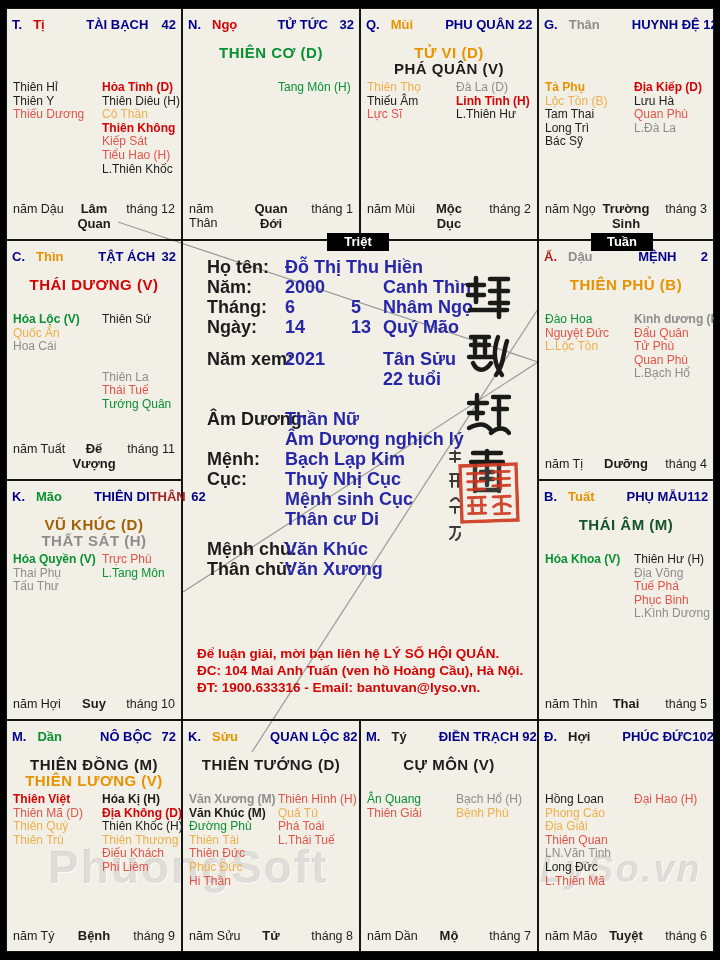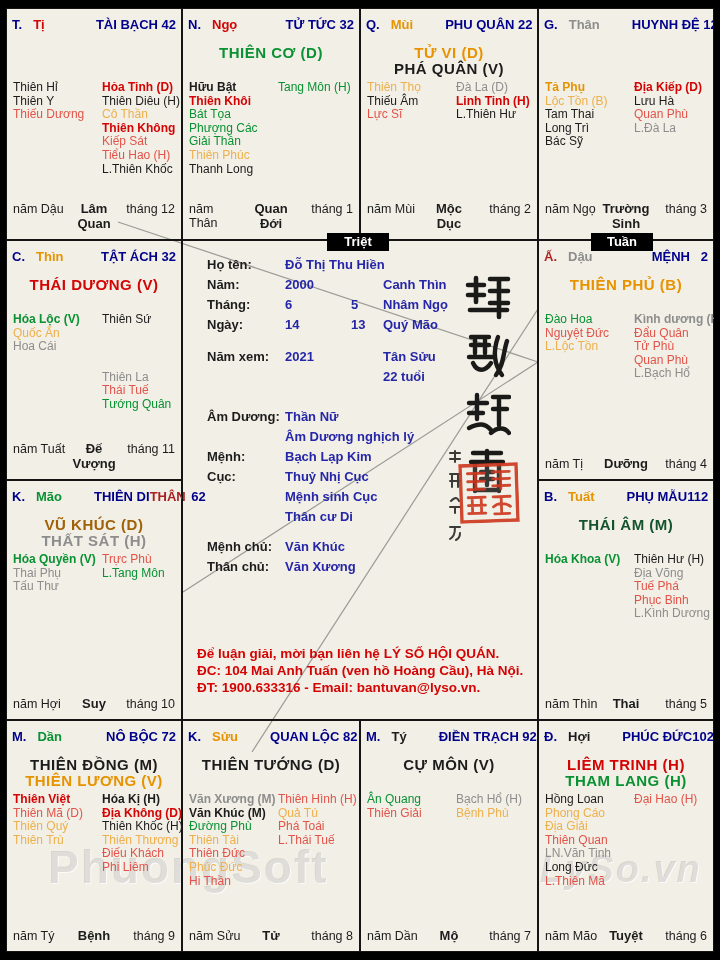--- a/index.html
+++ b/index.html
@@ -13,39 +13,39 @@
   .wm-left { left:42px; top:832px; font-size:46px; }
   .wm-right { left:534px; top:840px; font-size:38px; font-style:italic; }
 
   .aspect-lines { position:absolute; left:0; top:0; z-index:2; }
 
   .cell { position:absolute; border:1px solid #141414; z-index:3; }
   .cell-head { position:absolute; left:5px; right:5px; top:8px; display:flex; align-items:baseline;
                font-size:13px; font-weight:bold; white-space:nowrap; }
   .stem { color:#00008c; }
   .branch { margin-left:11px; }
-  .pname { flex:1; text-align:right; color:#00008c;padding-left:32px; }
+  .pname { flex:1; text-align:center; color:#00008c;padding-left:32px; }
   .pbody { color:#a82222; margin-right:2px; }
   .pnum { color:#00008c; min-width:18px; text-align:right; }
   .mains { position:absolute; left:2px; right:2px; top:36px; text-align:center; }
   .main-star { font-size:15px; font-weight:bold; line-height:16px; letter-spacing:0.5px; }
   .scol { position:absolute; top:72px; font-size:12px; line-height:13.6px; white-space:nowrap; }
   .scol-l { left:6px; }
   .scol-r { left:95px; }
   .star.b { font-weight:bold; }
   .cell-foot { position:absolute; left:6px; right:6px; bottom:8px; display:flex; align-items:baseline;
                font-size:12.5px; color:#1c1c1c; }
   .fy { width:34%; }
   .fp { flex:1; text-align:center; font-weight:bold; font-size:13px; }
   .fm { width:34%; text-align:right; }
 
   .center-box { position:absolute; left:176px; top:232px; width:356px; height:480px;
                 border:1px solid #141414; z-index:3; }
   .crows { position:absolute; left:0; top:16px; right:0; }
-  .crow { position:relative; height:20px; font-size:13px; font-weight:bold; white-space:nowrap; }
+  .crow { position:relative; height:20px; font-size:18px; font-weight:bold; white-space:nowrap; }
   .crow.g12 { margin-top:12px; } .crow.g20 { margin-top:20px; } .crow.g10 { margin-top:10px; }
   .clabel { position:absolute; left:24px; color:#1c1c1c; }
   .cval { position:absolute; left:102px; color:#2626a8; }
   .cval2 { position:absolute; left:168px; color:#2626a8; }
   .cright { position:absolute; left:200px; color:#2626a8; }
   .ad { position:absolute; left:14px; top:404px; width:336px; color:#d40404; font-weight:bold;
         font-size:13.5px; line-height:17px; white-space:nowrap; }
 
   .badge { position:absolute; z-index:6; width:62px; height:18px; background:#000; color:#fff;
            font-size:13px; font-weight:bold; text-align:center; line-height:18px; }
@@ -102,29 +102,20 @@
     <div class="cell-head">
       <span class="stem" style="color: rgb(0, 0, 140);">N.</span>
       <span class="branch" style="color: rgb(212, 4, 4);">Ngọ</span>
       <span class="pname">TỬ TỨC</span>
 
       <span class="pnum">32</span>
     </div>
     <div class="mains">
             <div class="main-star" style="color: rgb(10, 145, 51);">THIÊN CƠ (D)</div>
           </div>
-    <div class="scol scol-l">
-            <div class="star b" style="color: rgb(28, 28, 28);">Hữu Bật</div>
-            <div class="star b" style="color: rgb(212, 4, 4);">Thiên Khôi</div>
-            <div class="star" style="color: rgb(10, 145, 51);">Bát Tọa</div>
-            <div class="star" style="color: rgb(10, 145, 51);">Phượng Các</div>
-            <div class="star" style="color: rgb(10, 145, 51);">Giải Thần</div>
-            <div class="star" style="color: rgb(238, 176, 76);">Thiên Phúc</div>
-            <div class="star" style="color: rgb(28, 28, 28);">Thanh Long</div>
-          </div>
     <div class="scol scol-r">
             <div class="star" style="color: rgb(10, 145, 51);">Tang Môn (H)</div>
           </div>
     <div class="cell-foot">
       <span class="fy">năm Thân</span>
       <span class="fp">Quan Đới</span>
       <span class="fm">tháng 1</span>
     </div>
   </div>
         <div class="cell" style="left: 354px; top: 0px; width: 178px; height: 232px;">
@@ -384,24 +375,20 @@
     </div>
   </div>
         <div class="cell" style="left: 532px; top: 712px; width: 176px; height: 232px;">
     <div class="cell-head">
       <span class="stem" style="color: rgb(0, 0, 140);">Đ.</span>
       <span class="branch" style="color: rgb(28, 28, 28);">Hợi</span>
       <span class="pname">PHÚC ĐỨC</span>
 
       <span class="pnum">102</span>
     </div>
-    <div class="mains">
-            <div class="main-star" style="color: rgb(212, 4, 4);">LIÊM TRINH (H)</div>
-            <div class="main-star" style="color: rgb(10, 145, 51);">THAM LANG (H)</div>
-          </div>
     <div class="scol scol-l">
             <div class="star" style="color: rgb(28, 28, 28);">Hồng Loan</div>
             <div class="star" style="color: rgb(238, 176, 76);">Phong Cáo</div>
             <div class="star" style="color: rgb(238, 176, 76);">Địa Giải</div>
             <div class="star" style="color: rgb(226, 84, 74);">Thiên Quan</div>
             <div class="star" style="color: rgb(141, 141, 141);">LN.Văn Tinh</div>
             <div class="star" style="color: rgb(28, 28, 28);">Long Đức</div>
             <div class="star" style="color: rgb(226, 84, 74);">L.Thiên Mã</div>
           </div>
     <div class="scol scol-r">

